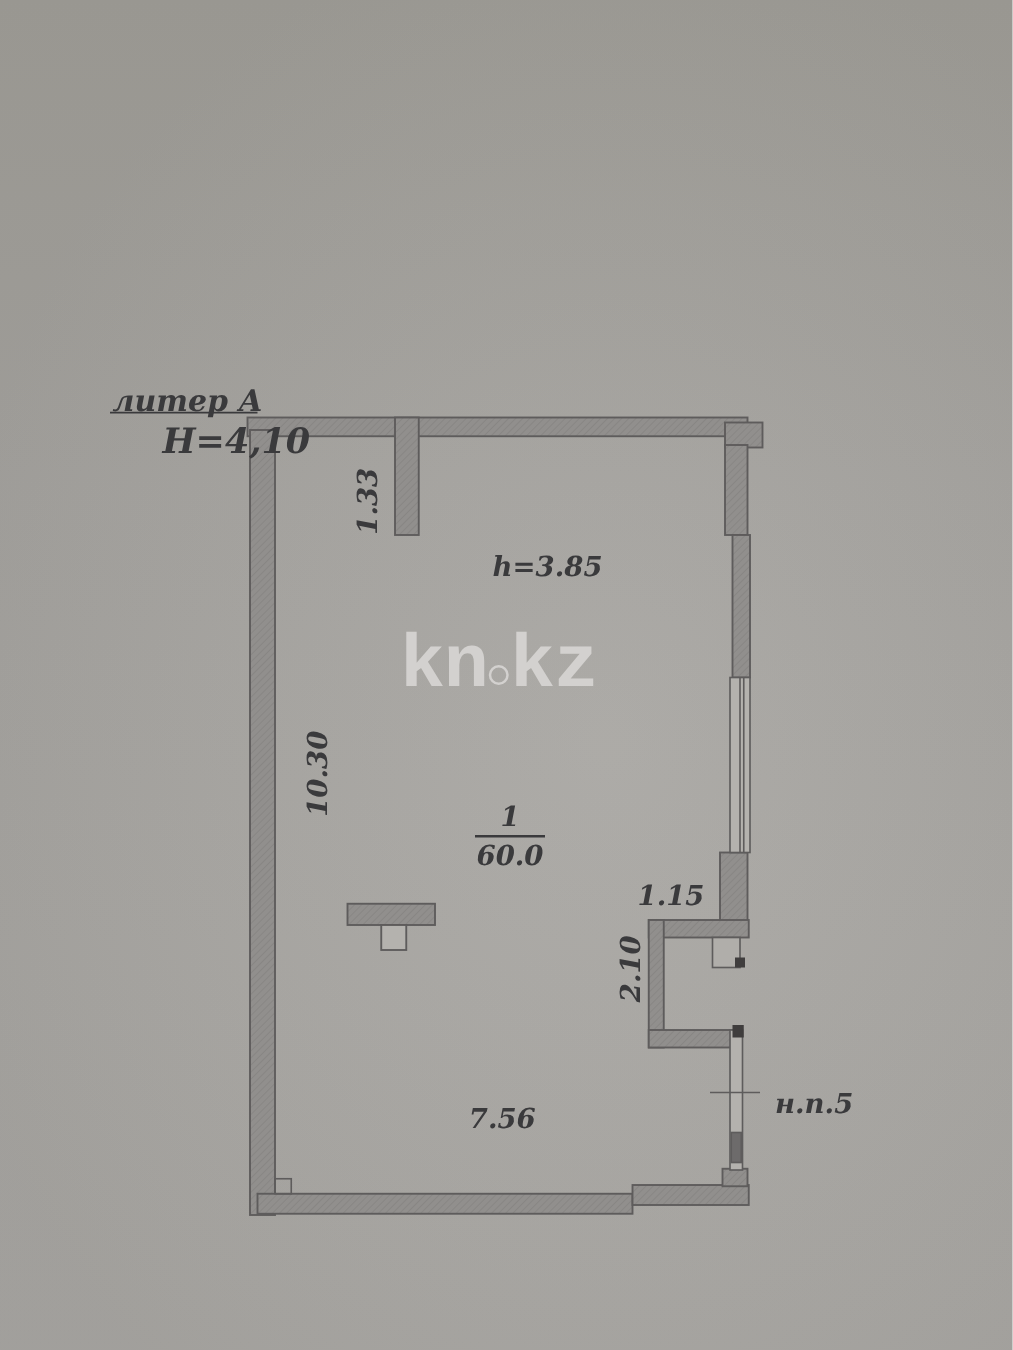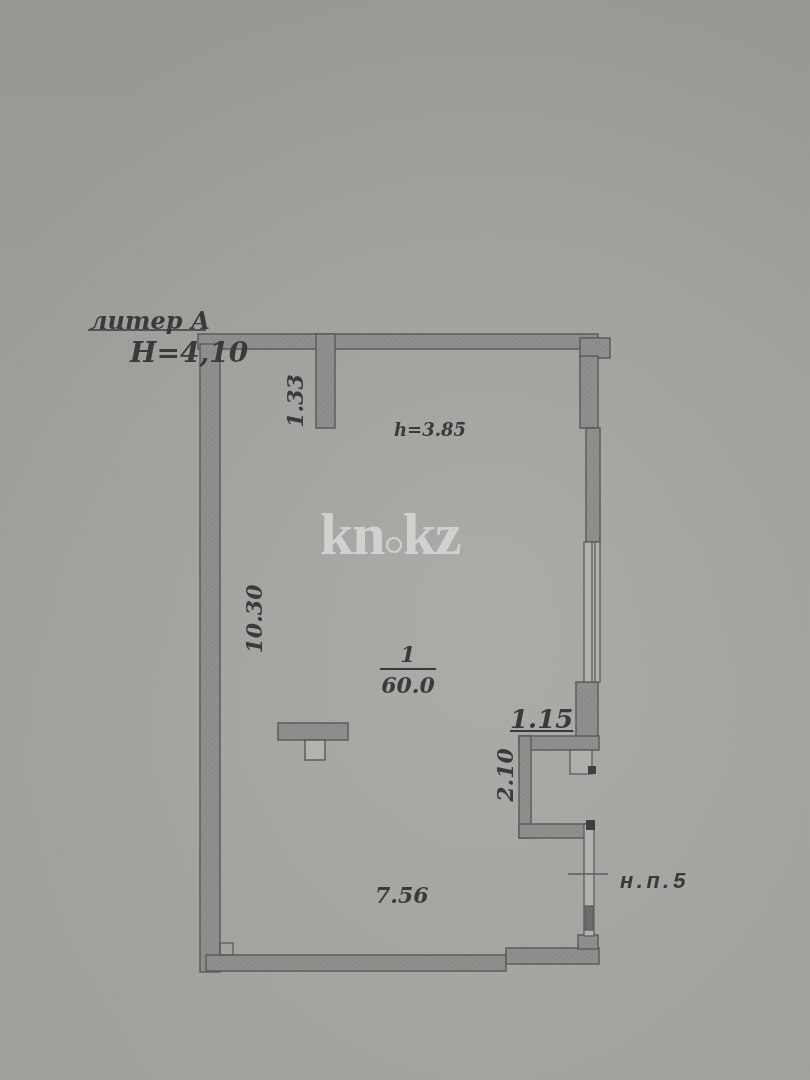--- a/index.html
+++ b/index.html
@@ -17,21 +17,21 @@
   .lbl {
     position:absolute; color:#3a3a3c; font-style:italic; font-weight:bold;
     font-family: "DejaVu Serif", "Liberation Serif", serif; white-space:nowrap;
   }
   .rot { transform-origin: center center; transform: rotate(-90deg); }
   .frac { position:absolute; text-align:center; color:#3a3a3c; font-style:italic; font-weight:bold; }
   .frac .num { display:block; font-size:22px; line-height:24px; }
   .frac .bar { display:block; height:1.5px; background:#3a3a3c; margin:2px 0 3px 0; }
   .frac .den { display:block; font-size:22px; line-height:24px; }
   .watermark {
-    position:absolute; left:320px; top:504px; font-family:Liberation Serif, serif;
+    position:absolute; left:320px; top:504px; font-family:Liberation Mono, monospace;
     font-size:60px; font-weight:bold; color:#d3d1cf; letter-spacing:-1px; line-height:1;
   }
   .wm-dot {
     display:inline-block; width:12px; height:12px; border:2px solid #d3d1cf; border-radius:50%;
     vertical-align:baseline; margin:0 1px 0 1px; position:relative; top:-1px;
   }
 </style>
 </head>
 <body>
 
@@ -93,29 +93,29 @@
     <rect x="305" y="740" width="20" height="20" fill="#b4b2ae"></rect>
   </g>
 
   <line x1="88" y1="330" x2="206" y2="330" stroke="#3a3a3c" stroke-width="1.4"></line>
 </svg>
 
 <div class="lbl" style="left:90px; top:306px; font-size:24px;">литер А</div>
 <div class="lbl" style="left:86px; top:336px; font-size:28px;margin-left:44px;">H=4,10</div>
 
 <div class="lbl rot" style="left:268px; top:388px; font-size:22px;">1.33</div>
-<div class="lbl" style="left:394px; top:419px; font-size:18px;text-align:center;">h=3.85</div>
+<div class="lbl" style="left:394px; top:441px; font-size:22px;text-align:center;">h=3.85</div>
 
 <div class="watermark"><span>kn</span><span class="wm-dot"></span><span>kz</span></div>
 
 <div class="lbl rot" style="left:220px; top:606px; font-size:22px;">10.30</div>
 
 <div class="frac" style="left:380px; top:642px; width:56px;">
   <span class="num">1</span>
   <span class="bar"></span>
   <span class="den">60.0</span>
 </div>
 
-<div class="lbl" style="left:510px; top:704px; font-size:26px;text-decoration:underline;">1.15</div>
+<div class="lbl" style="left:510px; top:704px; font-size:22px;">1.15</div>
 <div class="lbl rot" style="left:478px; top:762px; font-size:22px;">2.10</div>
 
-<div class="lbl" style="left:620px; top:870px; font-size:22px;font-family:Liberation Mono, monospace;">н.п.5</div>
+<div class="lbl" style="left:620px; top:870px; font-size:22px;">н.п.5</div>
 <div class="lbl" style="left:375px; top:882px; font-size:22px;">7.56</div>
 
 </body></html>

